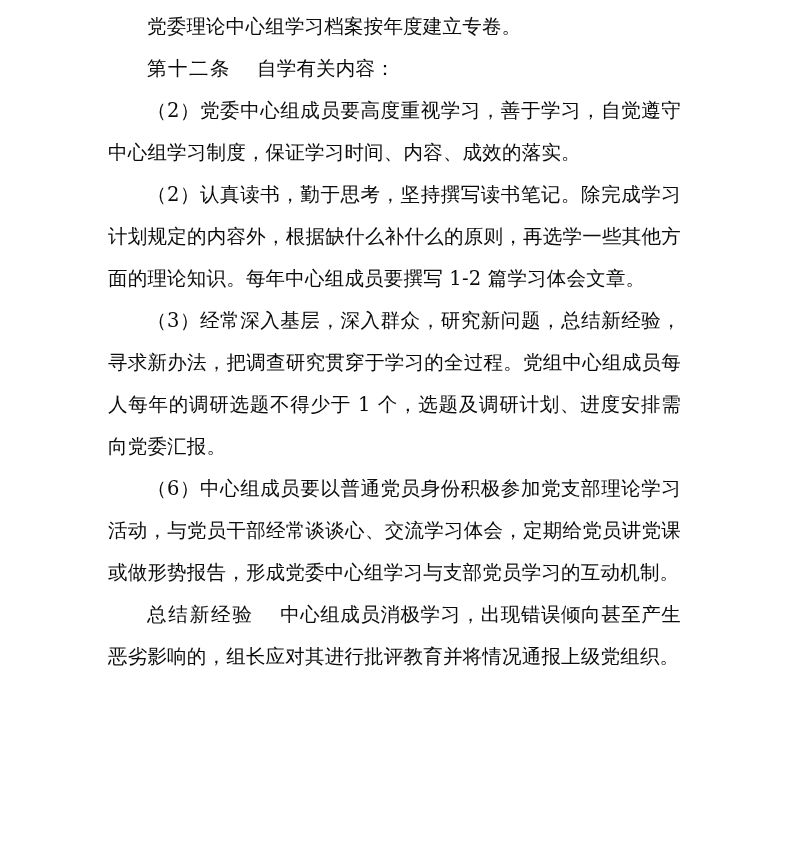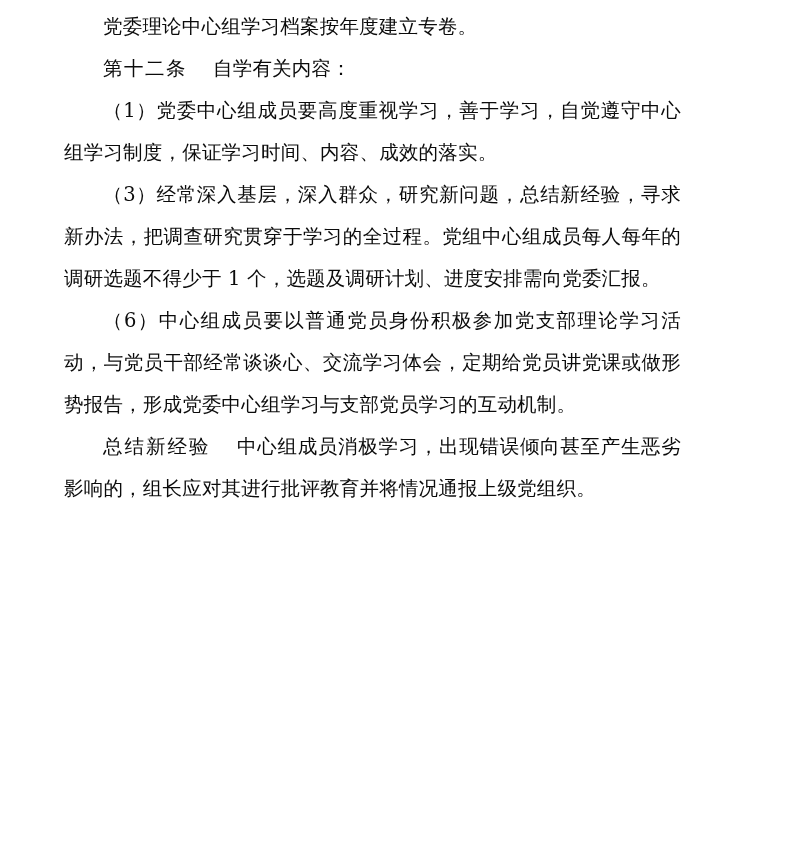--- a/index.html
+++ b/index.html
@@ -11,21 +11,21 @@
     width: 799px;
     height: 851px;
     font-family: "DejaVu Serif", "Liberation Serif", serif;
     color: #000000;
   }
   .page {
     position: relative;
     width: 799px;
     height: 851px;
     box-sizing: border-box;
-    padding: 6px 118px 0 64px;
+    padding: 6px 118px 0 108px;
     overflow: hidden;
   }
   .doc-body {
     display: block;
   }
   p.para {
     margin: 0 0 0 0;
     font-size: 19.5px;
     line-height: 42px;
     text-align: justify;
@@ -47,22 +47,23 @@
 </head>
 <body>
 
 <div class="page">
   <div class="doc-body">
 
     <p class="para indent2">党委理论中心组学习档案按年度建立专卷。</p>
 
     <p class="para indent2"><span class="heading-label">第十二条</span><span class="gap-md"></span><span>自学有关内容：</span></p>
 
-    <p class="para indent2">（1）党委中心组成员要高度重视学习，善于学习，自觉遵守中心组学习制度，保证学习时间、内容、成效的落实。</p>
+    <p class="para indent2">（2）党委中心组成员要高度重视学习，善于学习，自觉遵守中心组学习制度，保证学习时间、内容、成效的落实。</p>
 
+    <p class="para indent2">（2）认真读书，勤于思考，坚持撰写读书笔记。除完成学习计划规定的内容外，根据缺什么补什么的原则，再选学一些其他方面的理论知识。每年中心组成员要撰写 1-2 篇学习体会文章。</p>
 
     <p class="para indent2">（3）经常深入基层，深入群众，研究新问题，总结新经验，寻求新办法，把调查研究贯穿于学习的全过程。党组中心组成员每人每年的调研选题不得少于 1 个，选题及调研计划、进度安排需向党委汇报。</p>
 
     <p class="para indent2">（6）中心组成员要以普通党员身份积极参加党支部理论学习活动，与党员干部经常谈谈心、交流学习体会，定期给党员讲党课或做形势报告，形成党委中心组学习与支部党员学习的互动机制。</p>
 
 
     <p class="para indent2"><span class="heading-label">总结新经验</span><span class="gap-md"></span><span>中心组成员消极学习，出现错误倾向甚至产生恶劣影响的，组长应对其进行批评教育并将情况通报上级党组织。</span></p>
 
   </div>
 </div>

